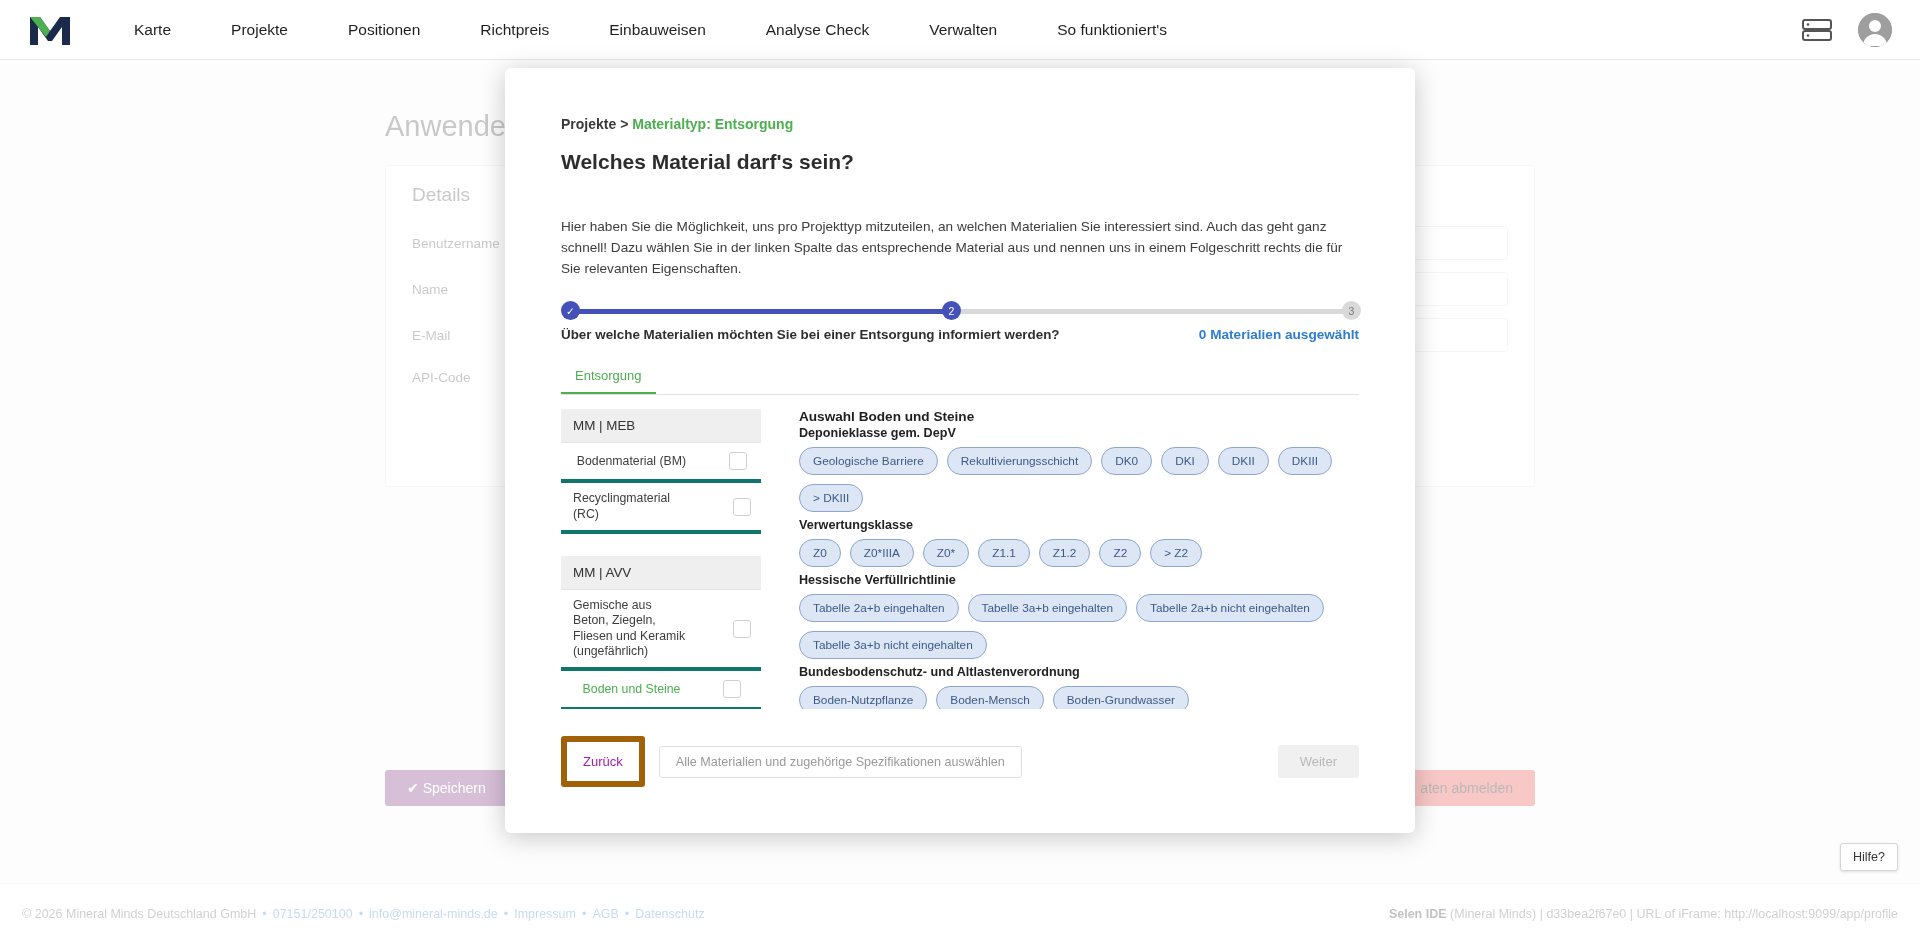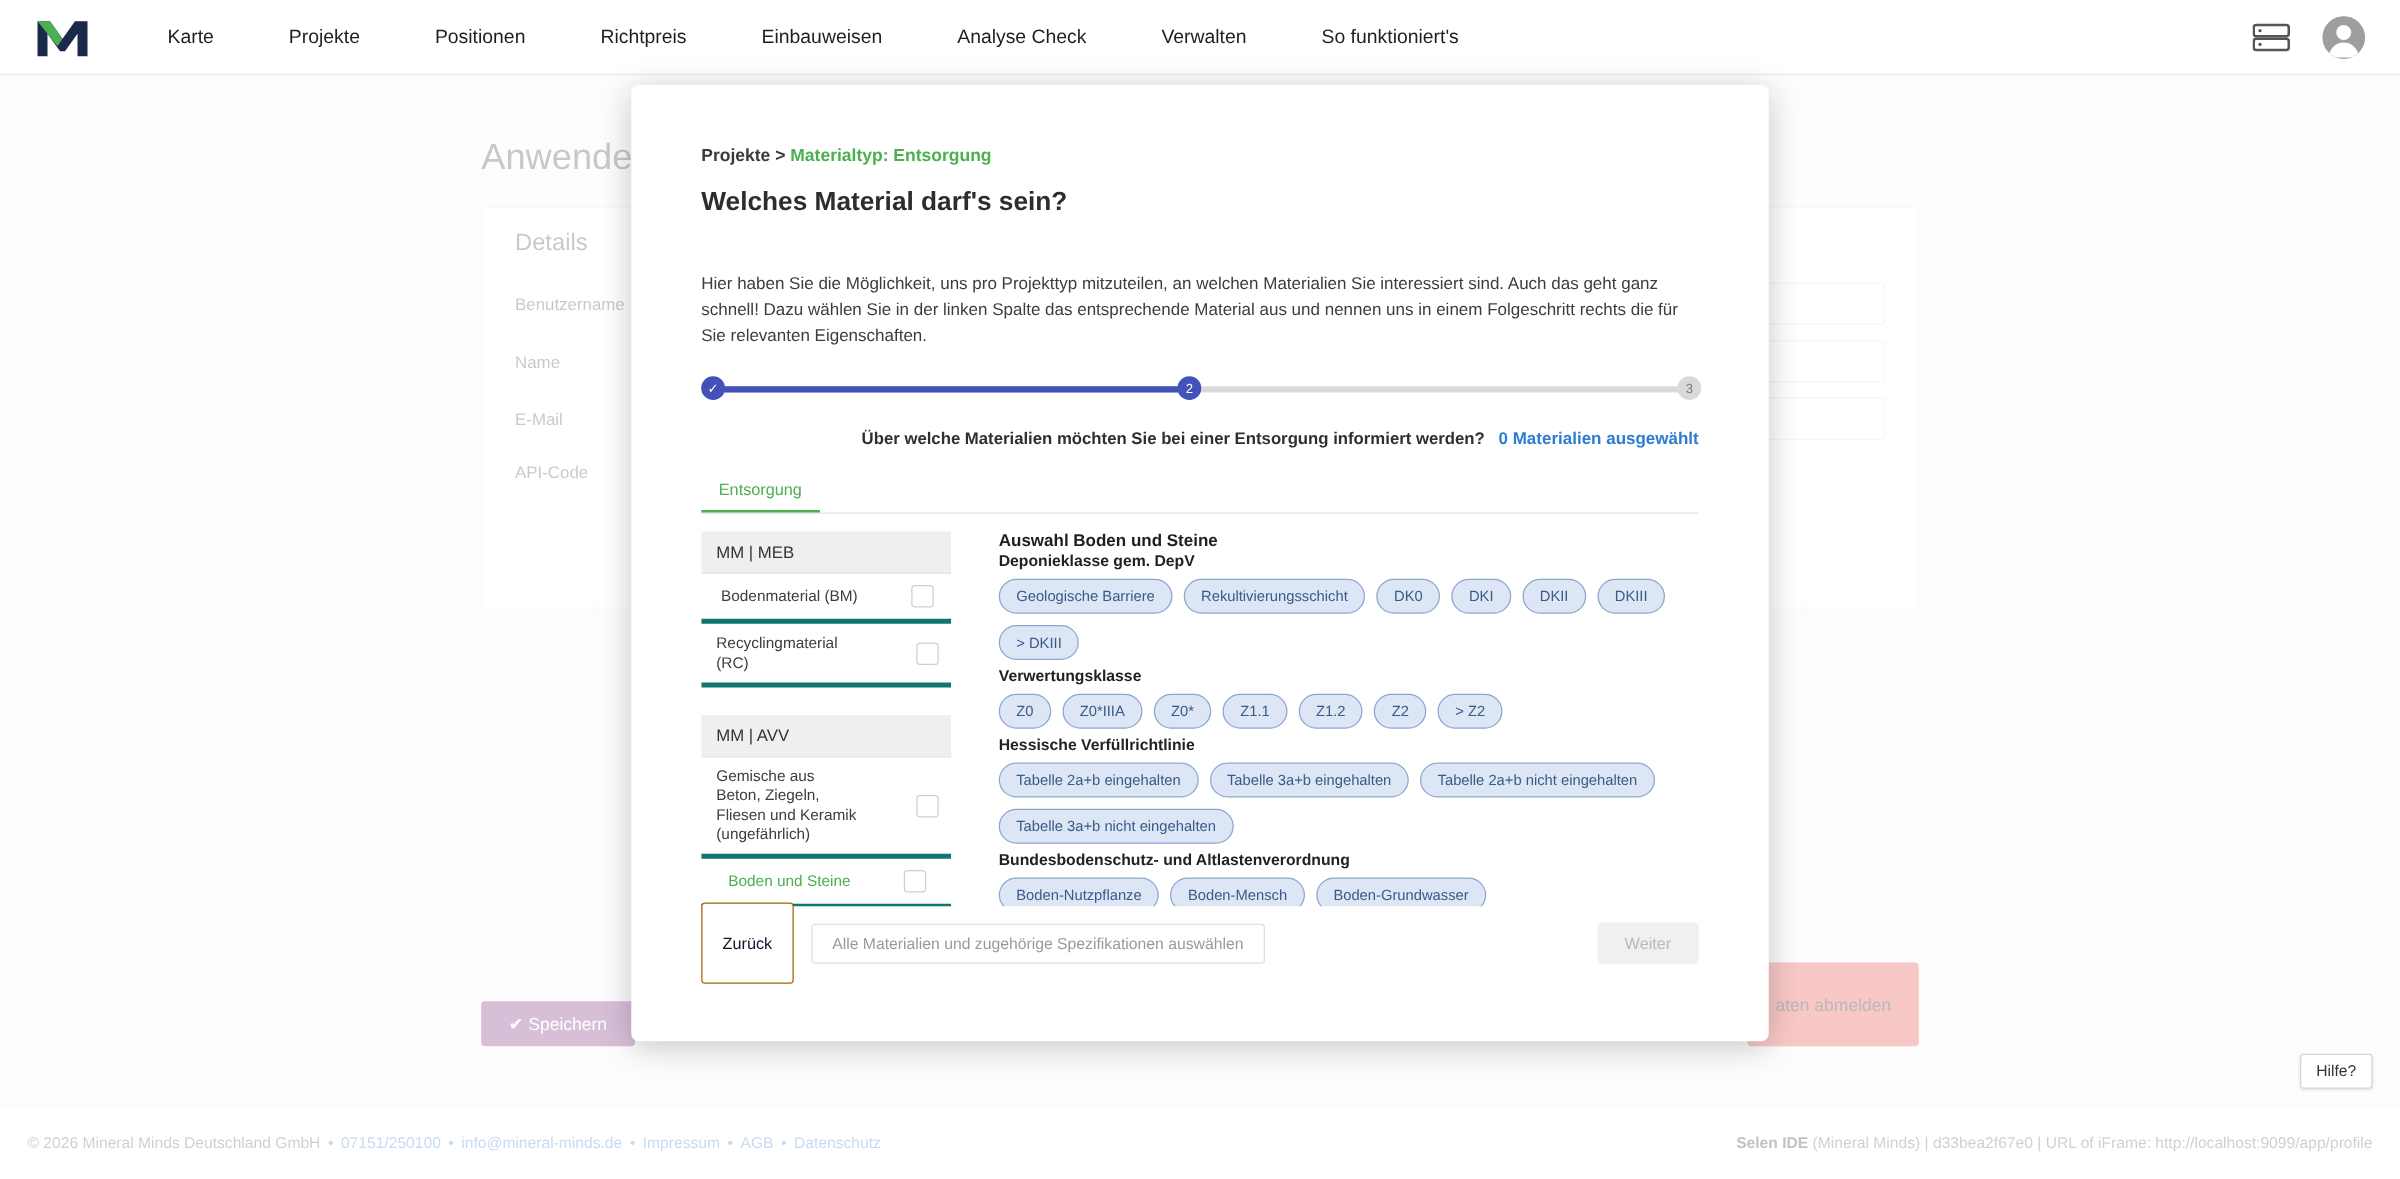--- a/index.html
+++ b/index.html
@@ -105,21 +105,20 @@
   }
   .api-val { font-size: 13px; color: #6a6a6a; }
   .btn-green {
     background: #701a75;
     color: #ffffff;
     border: none;
     border-radius: 3px;
     font-size: 14px;
     padding: 10px 22px;
     cursor: pointer;
-    margin-top: 31px;
   }
   .btn-red {
     background: #e53935;
     color: #000000;
     border: none;
     border-radius: 3px;
     font-size: 14px;
     padding: 10px 22px;
     cursor: pointer;
   }
@@ -213,25 +212,24 @@
     width: 19px; height: 19px;
     border-radius: 50%;
     background: #4351b8;
     color: #fff;
     font-size: 10.5px;
     display: flex; align-items: center; justify-content: center;
   }
   .step-dot.inactive { background: #d9d9d9; color: #7a7a7a; }
 
   .sel-row {
-    margin-top: 22px;
+    margin-top: 6px;
     display: flex;
     align-items: center;
-    justify-content: flex-end;
-    gap: 11px;
+    justify-content: space-between;
   }
   .sel-q { font-size: 13.4px; color: #2f2f2f; font-weight: bold; }
   .sel-count { font-size: 13.6px; color: #2d7dd2; font-weight: bold; }
 
   .tabs {
     margin-top: 18px;
     border-bottom: 1px solid #e2e2e2;
     width: 798px;
     display: flex;
   }
@@ -300,26 +298,26 @@
   }
 
   .modal-footer {
     position: absolute;
     left: 56px; bottom: 46px;
     width: 798px;
     display: flex;
     align-items: center;
   }
   .btn-outline {
-    border: 1px solid #a16207;
+    border: 6px solid #a16207;
     background: #fff;
-    color: #0f172a;
+    color: #a21caf;
     border-radius: 3px;
     font-size: 13px;
-    padding: 24px 16px;
+    padding: 12px 16px;
     cursor: pointer;
   }
   .btn-plain {
     border: 1px solid #e0e0e0;
     background: #fff;
     color: #9a9a9a;
     border-radius: 3px;
     font-size: 12.6px;
     padding: 8px 16px;
     margin-left: 14px;

